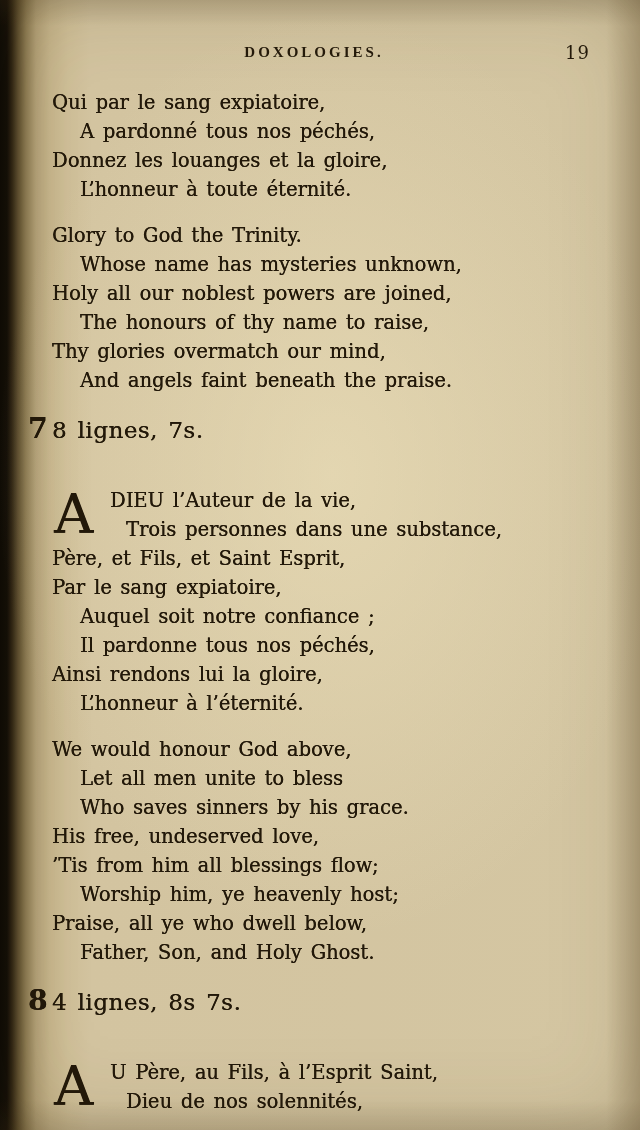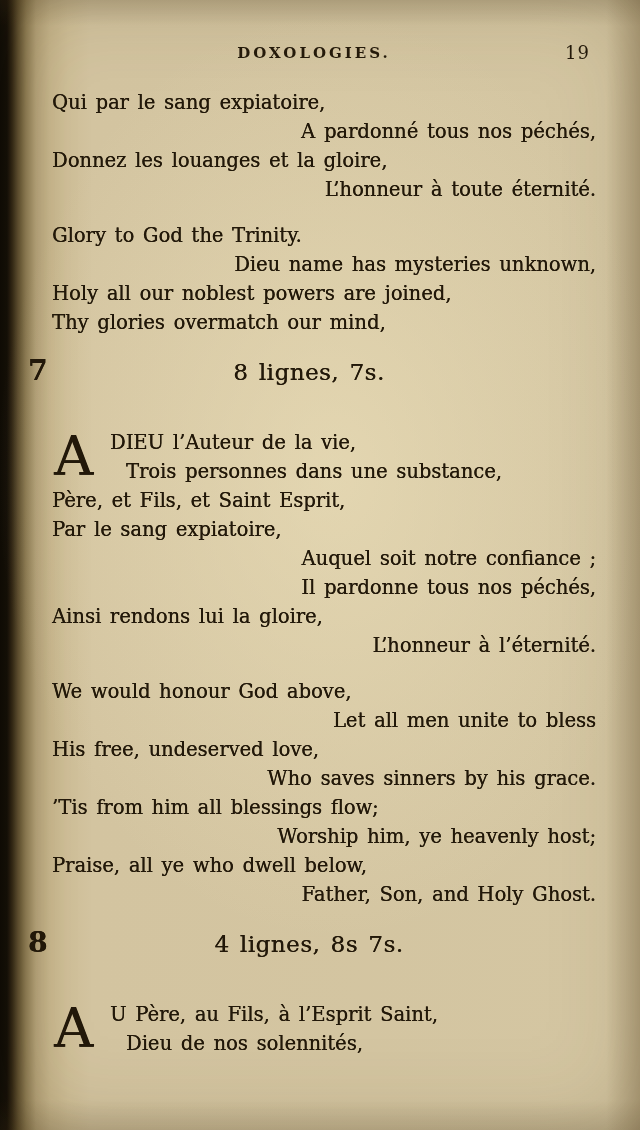--- a/index.html
+++ b/index.html
@@ -35,40 +35,41 @@
     margin-bottom: 14px;
   }
   .running-title {
     display: block;
     text-align: center;
     font-size: 15px;
     font-weight: 700;
     letter-spacing: 3px;
     padding-right: 20px;
     color: #241a0a;
+    font-family: Liberation Serif, serif;
   }
   .page-number {
     position: absolute;
     right: 6px;
     top: -2px;
     font-size: 18px;
     letter-spacing: 1px;
     text-align: center;
   }
 
   
   .content {
     font-size: 19.5px;
     line-height: 29px;
     word-spacing: 2.5px;
     text-shadow: 0.25px 0 0 currentColor;
   }
   .stanza { margin-bottom: 17px; position: relative; }
   .line { white-space: nowrap; }
-  .line.indent { padding-left: 28px; text-align: right; }
+  .line.indent { padding-left: 28px; }
 
   
   .dropcap {
     position: absolute;
     left: 2px;
     top: 3px;
     font-size: 54px;
     line-height: 52px;
     font-weight: 400;
     letter-spacing: 0;
@@ -85,21 +86,21 @@
   }
   .hymn-number {
     position: absolute;
     left: -24px;
     top: 0;
     font-size: 28px;
     font-weight: 700;
     line-height: 34px;
   }
   .hymn-meter {
-    text-align: center;
+    text-align: left;
     font-size: 23px;
     line-height: 36px;
     letter-spacing: 0.5px;
     padding-right: 30px;
   }
 </style>
 </head>
 <body>
 
 <div class="page">
@@ -109,44 +110,46 @@
   </div>
   <div class="content">
       <div class="stanza">
         <div class="line">Qui par le sang expiatoire,</div>
         <div class="line indent">A pardonné tous nos péchés,</div>
         <div class="line">Donnez les louanges et la gloire,</div>
         <div class="line indent">L’honneur à toute éternité.</div>
       </div>
       <div class="stanza">
         <div class="line">Glory to God the Trinity.</div>
-        <div class="line indent">Dieu name has mysteries unknown,</div>
+        <div class="line indent">Whose name has mysteries unknown,</div>
         <div class="line">Holy all our noblest powers are joined,</div>
+        <div class="line indent">The honours of thy name to raise,</div>
         <div class="line">Thy glories overmatch our mind,</div>
+        <div class="line indent">And angels faint beneath the praise.</div>
       </div>
       <div class="hymn-heading">
         <span class="hymn-number">7</span>
         <div class="hymn-meter">8 lignes, 7s.</div>
       </div>
       <div class="stanza has-dropcap">
         <span class="dropcap">A</span>
         <div class="line dc1">DIEU l’Auteur de la vie,</div>
         <div class="line dc2">Trois personnes dans une substance,</div>
         <div class="line">Père, et Fils, et Saint Esprit,</div>
         <div class="line">Par le sang expiatoire,</div>
         <div class="line indent">Auquel soit notre confiance ;</div>
         <div class="line indent">Il pardonne tous nos péchés,</div>
         <div class="line">Ainsi rendons lui la gloire,</div>
         <div class="line indent">L’honneur à l’éternité.</div>
       </div>
       <div class="stanza">
         <div class="line">We would honour God above,</div>
         <div class="line indent">Let all men unite to bless</div>
+        <div class="line indent">Who saves sinners by his grace.</div>
         <div class="line">His free, undeserved love,</div>
-        <div class="line indent">Who saves sinners by his grace.</div>
         <div class="line">’Tis from him all blessings flow;</div>
         <div class="line indent">Worship him, ye heavenly host;</div>
         <div class="line">Praise, all ye who dwell below,</div>
         <div class="line indent">Father, Son, and Holy Ghost.</div>
       </div>
       <div class="hymn-heading">
         <span class="hymn-number">8</span>
         <div class="hymn-meter">4 lignes, 8s 7s.</div>
       </div>
       <div class="stanza has-dropcap">

